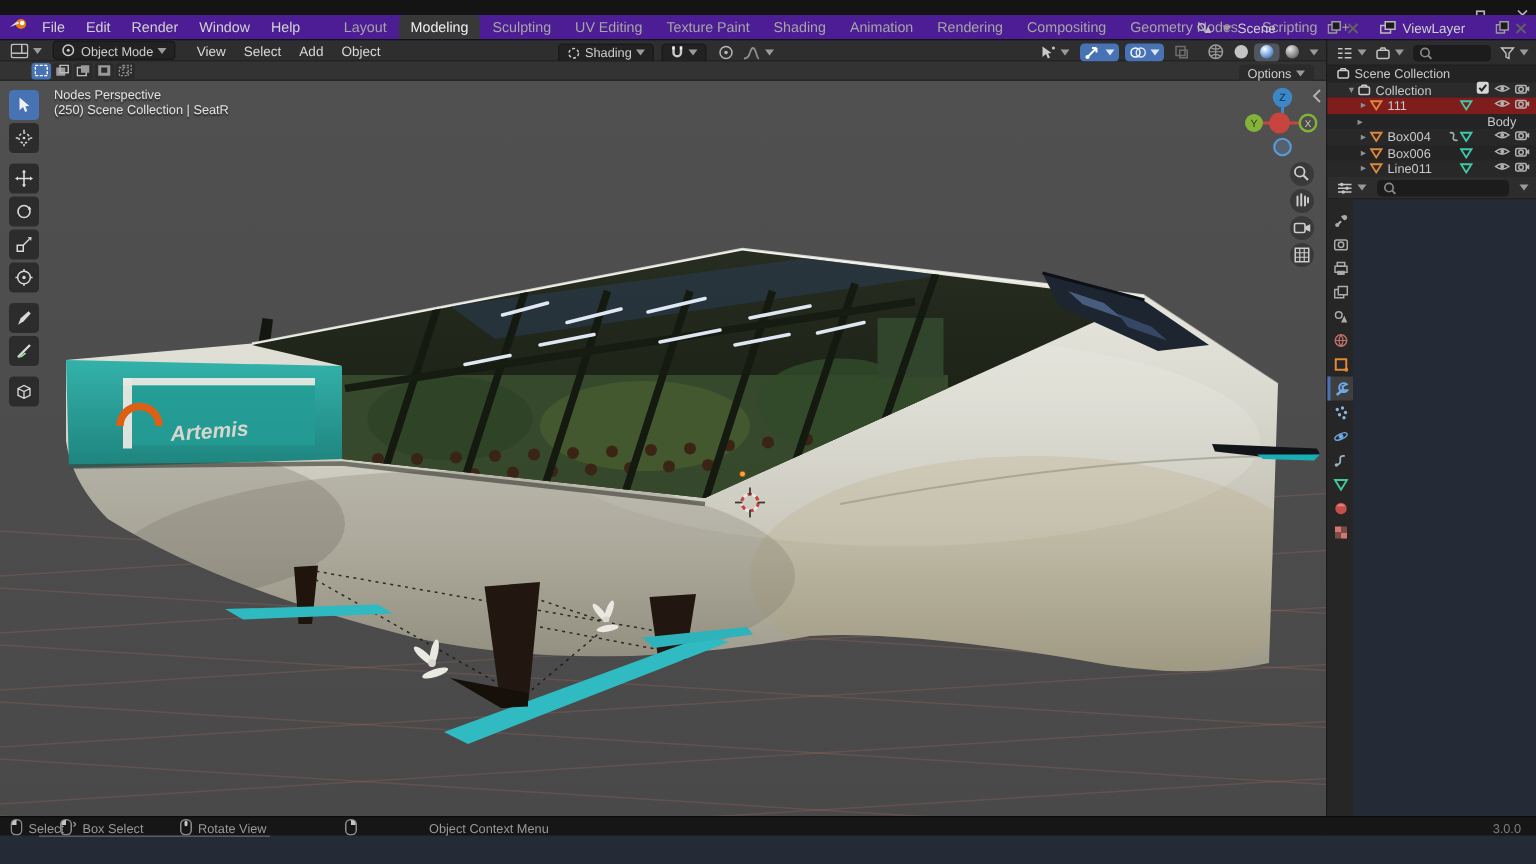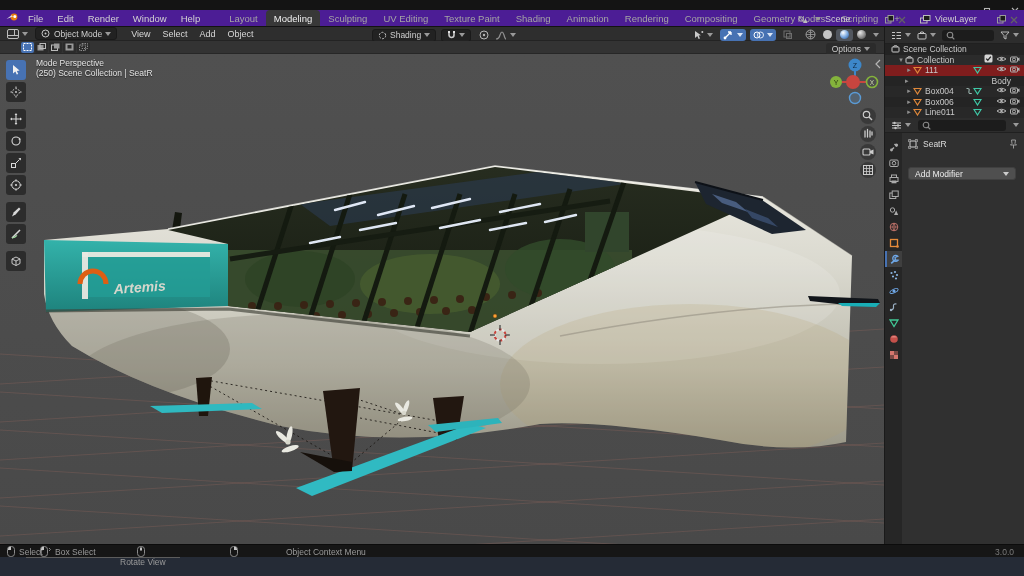--- a/index.html
+++ b/index.html
@@ -503,21 +503,21 @@
         </g>
         <g>
           <circle cx="868" cy="116" r="8" fill="#2c2c2c" opacity="0.6"></circle>
           <rect x="863.5" y="111.5" width="9" height="9" fill="none" stroke="#cccccc" stroke-width="1"></rect>
             <path d="M863.5,114.5 L872.5,114.5 M863.5,117.5 L872.5,117.5 M866.5,111.5 L866.5,120.5 M869.5,111.5 L869.5,120.5" stroke="#cccccc" stroke-width="0.8"></path>
         </g>
         <path d="M880,6 L876,10 L880,14" fill="none" stroke="#b5b5b5" stroke-width="1.2"></path>
       </g>
     </svg>
 
-    <div class="ov-text" style="top:4px;">Mode Perspective</div>
+    <div class="ov-text" style="top:4px;">Nodes Perspective</div>
     <div class="ov-text" style="top:14px;">(250) Scene Collection | SeatR</div>
 
     
     <div class="vtoolbar">
       <div class="tool on">
           <svg width="12" height="12">
             <path d="M3,1 L3,9.5 L5.4,7.4 L6.7,10.6 L8.2,10 L6.9,6.9 L9.6,6.6 Z" fill="#f0f0f0"></path>
           </svg>
         </div>
       <div class="tool">
@@ -862,54 +862,38 @@
     <span class="ptab">
         <svg width="10" height="10">
           <rect x="1" y="1" width="4" height="4" fill="#d4766e"></rect>
           <rect x="5" y="5" width="4" height="4" fill="#d4766e"></rect>
           <rect x="5" y="1" width="4" height="4" fill="#7a4a46"></rect>
           <rect x="1" y="5" width="4" height="4" fill="#7a4a46"></rect>
         </svg>
       </span>
   </div>
 
-  <div class="abs props-body">
-    <div class="row" style="position:absolute;left:6px;top:6px;width:110px;">
-      <svg width="10" height="10">
-          <rect x="2" y="2" width="6" height="6" fill="none" stroke="#d0d0d0"></rect>
-          <path d="M0.5,3 L0.5,0.5 L3,0.5 M7,0.5 L9.5,0.5 L9.5,3 M9.5,7 L9.5,9.5 L7,9.5 M3,9.5 L0.5,9.5 L0.5,7" fill="none" stroke="#8a8a8a"></path>
-        </svg>
-      <span style="font-size:8.5px;color:#dddddd;margin-left:5px;flex:1;">SeatR</span>
-      <svg width="9" height="10">
-          <path d="M4.5,9.5 L4.5,6 M2.5,1 L6.5,1 L6,4.5 L7.5,6 L1.5,6 L3,4.5 Z" fill="none" stroke="#9a9a9a" stroke-width="1"></path>
-        </svg>
-    </div>
-    <div class="addmod">
-      <span style="flex:1;">Add Modifier</span>
-        <span class="chev" style="border-top-color:#cccccc;"></span>
-    </div>
-  </div>
 
   <div class="abs statusbar">
     <span class="hint" style="left:7px;">
       <svg width="8" height="11">
           <rect x="0.5" y="0.5" width="7" height="10" rx="3" fill="none" stroke="#8a8a8a"></rect>
           <path d="M1,4 L1,2.8 A3,2.6 0 0 1 4,0.6 L4,4 Z" fill="#c5c5c5"></path>
         </svg>
       <span>Select</span>
     </span>
     <span class="hint" style="left:40px;">
       <svg width="11" height="11">
           <rect x="0.5" y="0.5" width="7" height="10" rx="3" fill="none" stroke="#8a8a8a"></rect>
           <path d="M1,4 L1,2.8 A3,2.6 0 0 1 4,0.6 L4,4 Z" fill="#c5c5c5"></path>
           <path d="M9,2 L10.5,3.5 L9,5" fill="none" stroke="#8a8a8a"></path>
         </svg>
       <span>Box Select</span>
     </span>
-    <span class="hint" style="left:120px;flex-direction:column;">
+    <span class="hint" style="left:120px;">
       <svg width="8" height="11">
           <rect x="0.5" y="0.5" width="7" height="10" rx="3" fill="none" stroke="#8a8a8a"></rect>
           <rect x="3" y="1.2" width="2" height="3.6" rx="1" fill="#c5c5c5"></rect>
         </svg>
       <span>Rotate View</span>
     </span>
     <span class="hint" style="left:230px;gap:44px;">
       <svg width="8" height="11">
           <rect x="0.5" y="0.5" width="7" height="10" rx="3" fill="none" stroke="#8a8a8a"></rect>
           <path d="M7,4 L7,2.8 A3,2.6 0 0 0 4,0.6 L4,4 Z" fill="#c5c5c5"></path>

